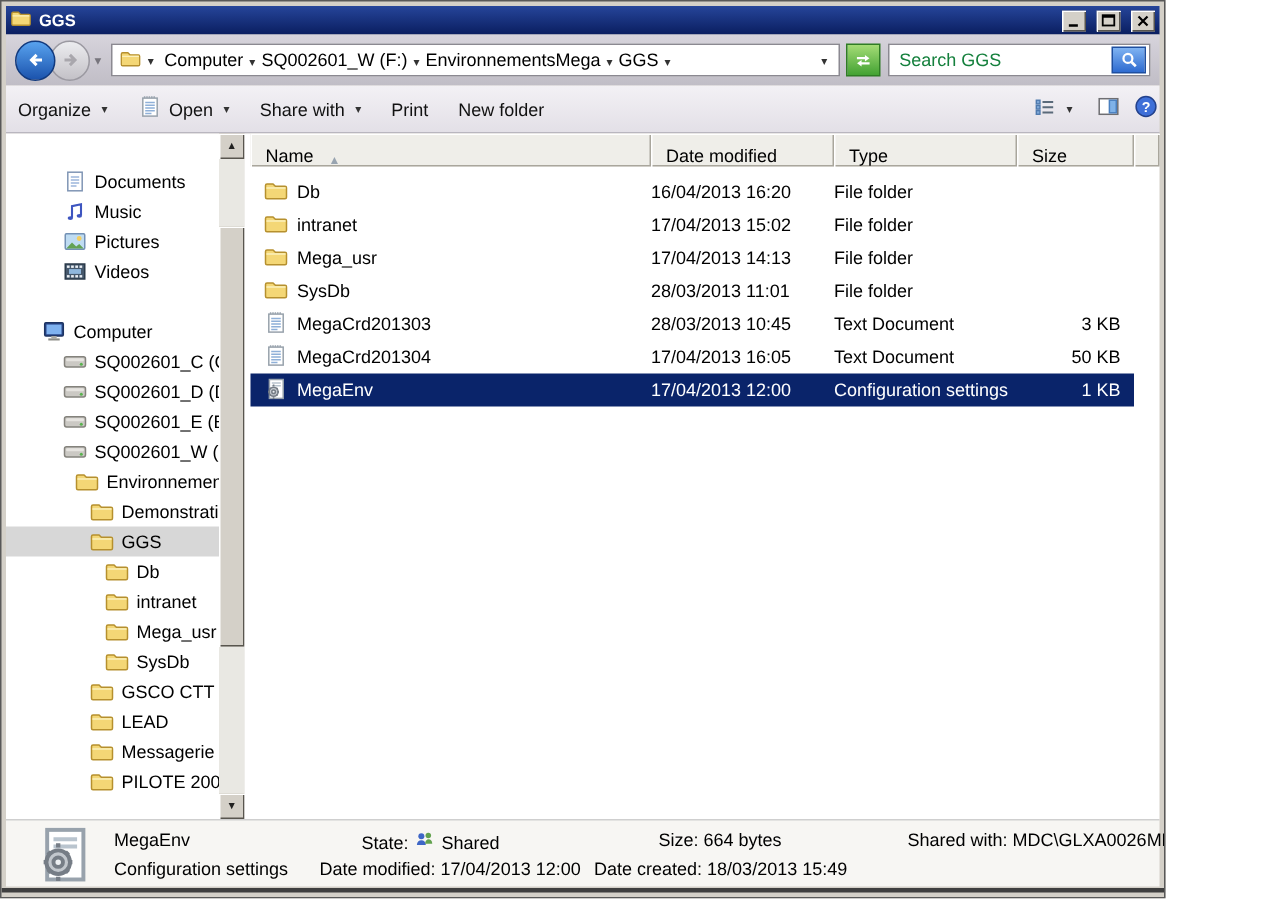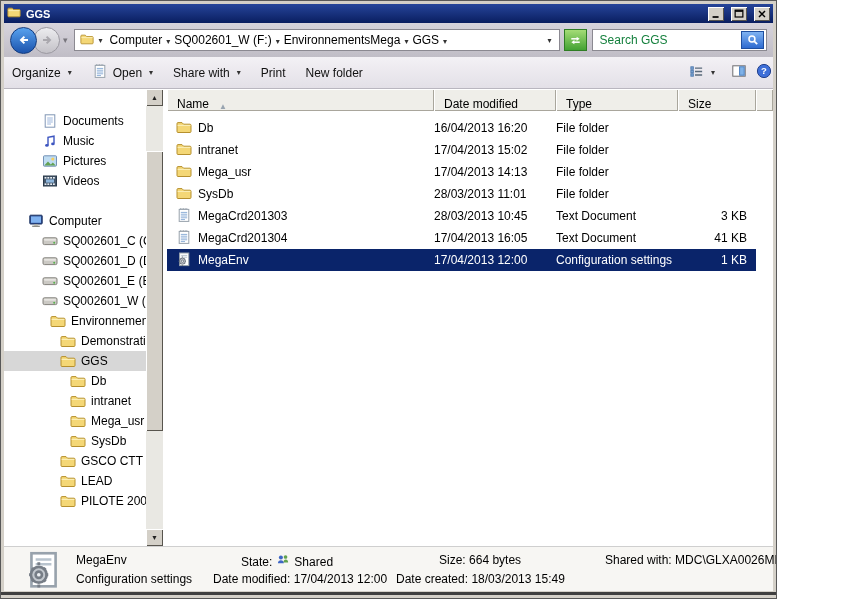--- a/index.html
+++ b/index.html
@@ -384,20 +384,29 @@
         </span>
         <span>LEAD</span>
       </div>
       <div class="sitem ind4">
         <span class="ic">
           <svg width="16" height="16" viewBox="0 0 16 16">
             <path d="M1 4.6c0-.6.4-1 1-1h4l1.6 1.6H14c.6 0 1 .4 1 1v6.3c0 .6-.4 1-1 1H2c-.6 0-1-.4-1-1z" fill="#F4D776" stroke="#B6902E"></path>
             <path d="M1.6 6.4h12.8" stroke="#FBF0BC" fill="none"></path>
           </svg>
         </span>
+        <span>Messagerie</span>
+      </div>
+      <div class="sitem ind4">
+        <span class="ic">
+          <svg width="16" height="16" viewBox="0 0 16 16">
+            <path d="M1 4.6c0-.6.4-1 1-1h4l1.6 1.6H14c.6 0 1 .4 1 1v6.3c0 .6-.4 1-1 1H2c-.6 0-1-.4-1-1z" fill="#F4D776" stroke="#B6902E"></path>
+            <path d="M1.6 6.4h12.8" stroke="#FBF0BC" fill="none"></path>
+          </svg>
+        </span>
         <span>PILOTE 2007</span>
       </div>
     </div>
 
   <div class="sscroll">
     <div class="sarrow up">▲</div>
     <div class="sthumb"></div>
     <div class="sarrow down">▼</div>
   </div>
 
@@ -486,21 +495,21 @@
           <div class="cell-name">
             <span class="ic"><svg width="16" height="16" viewBox="0 0 16 16">
                 <rect x="3.2" y="2.4" width="9.6" height="12" fill="#fff" stroke="#98A2AC"></rect>
                 <path d="M4.4 2.4V1.2M6 2.4V1.2M7.6 2.4V1.2M9.2 2.4V1.2M10.8 2.4V1.2" stroke="#9AA4AE"></path>
                 <path d="M4.8 5.4h6.4M4.8 7.2h6.4M4.8 9h6.4M4.8 10.8h6.4M4.8 12.6h4.2" stroke="#8FB0D8"></path>
               </svg></span>
             <span>MegaCrd201304</span>
           </div>
           <div class="cell-date">17/04/2013 16:05</div>
           <div class="cell-type">Text Document</div>
-          <div class="cell-size">41 KB</div>
+          <div class="cell-size">50 KB</div>
         </div>
         <div class="lrow sel">
           <div class="cell-name">
             <span class="ic"><svg width="16" height="16" viewBox="0 0 16 16">
                 <rect x="3.6" y="2" width="9.2" height="12.6" fill="#fff" stroke="#98A2AC"></rect>
                 <path d="M5.2 4.4h6M5.2 6.2h6" stroke="#B9C4CE"></path>
                 <circle cx="6.4" cy="10.2" r="3" fill="#C2C7CD" stroke="#767D86"></circle>
                 <circle cx="6.4" cy="10.2" r="1.2" fill="#EDF0F3" stroke="#767D86"></circle>
                 <path d="M6.4 6.5v-1.1M6.4 15v-1.1M2.7 10.2h1.1M10 10.2H8.9M3.8 7.6l.8.8M8.2 12l.8.8M9 7.6l-.8.8M4.6 12l-.8.8" stroke="#767D86" stroke-width="1.1"></path>
               </svg></span>

